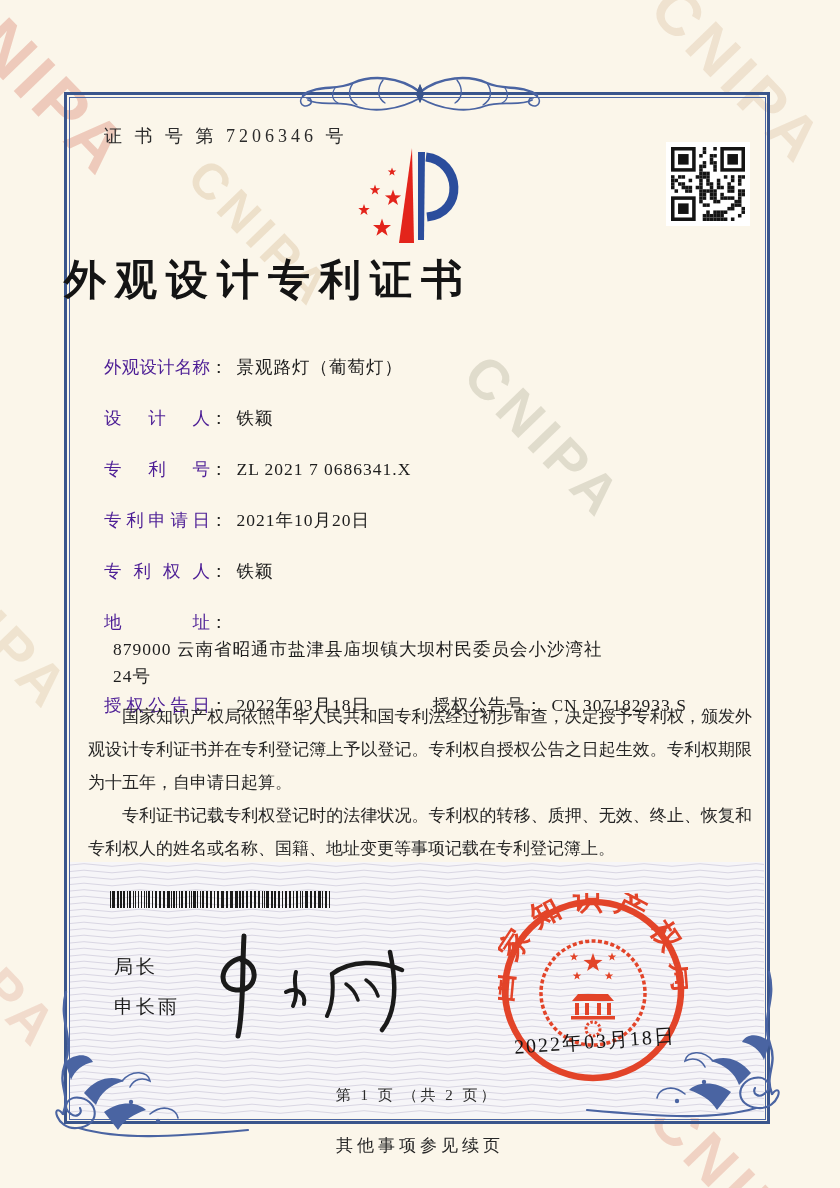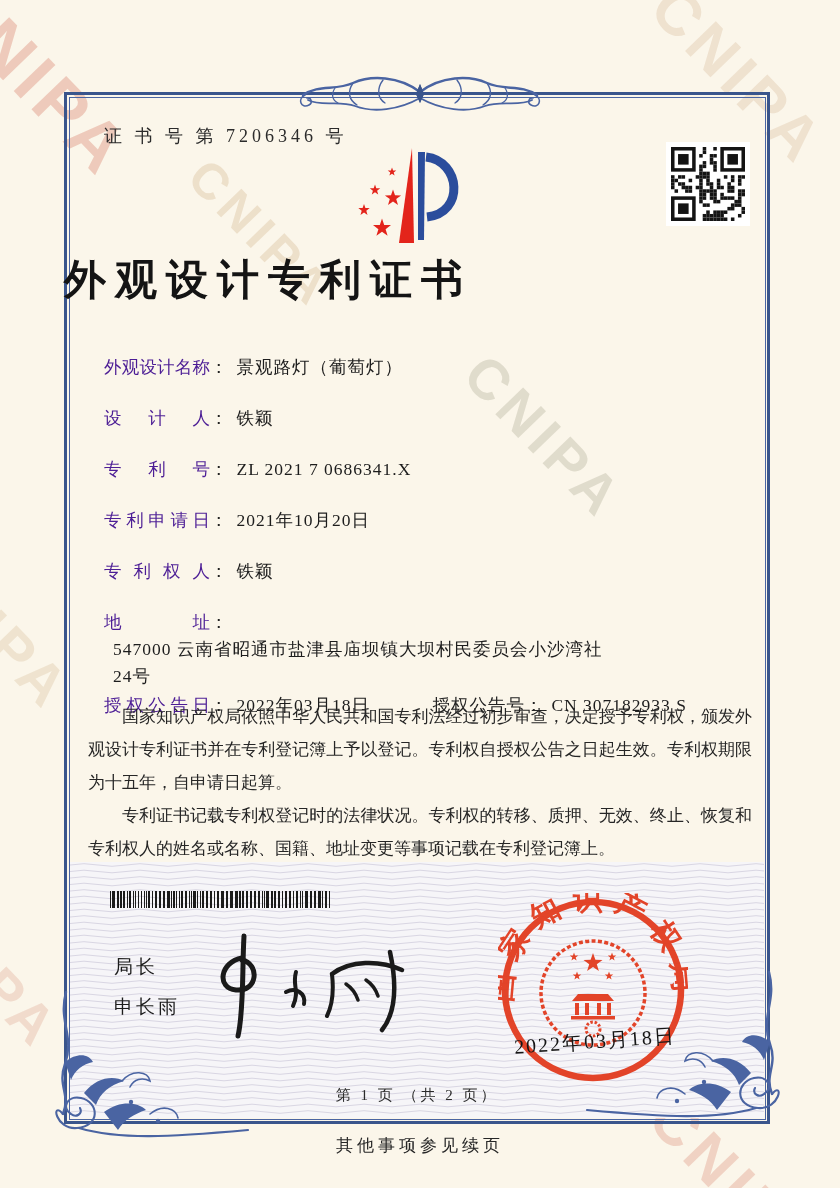--- a/index.html
+++ b/index.html
@@ -350,21 +350,21 @@
   <div class="frow">
     <span class="lbl">专利号</span><span class="colon">：</span><span class="val">ZL 2021 7 0686341.X</span>
   </div>
   <div class="frow">
     <span class="lbl">专利申请日</span><span class="colon">：</span><span class="val">2021年10月20日</span>
   </div>
   <div class="frow">
     <span class="lbl">专利权人</span><span class="colon">：</span><span class="val">铁颖</span>
   </div>
   <div class="frow addr">
-    <span class="lbl">地址</span><span class="colon">：</span><span class="val">547000 云南省昭通市盐津县庙坝镇大坝村民委员会小沙湾社24号</span>
+    <span class="lbl">地址</span><span class="colon">：</span><span class="val">879000 云南省昭通市盐津县庙坝镇大坝村民委员会小沙湾社24号</span>
   </div>
   <div class="frow">
     <span><span class="lbl">授权公告日</span><span class="colon">：</span><span class="val">2022年03月18日</span></span>
     <span class="pair2"><span class="lbl2">授权公告号</span><span class="colon">：</span><span class="val">CN 307182933 S</span></span>
   </div>
 </div>
 
 <div class="abs legal">
   <p>国家知识产权局依照中华人民共和国专利法经过初步审查，决定授予专利权，颁发外观设计专利证书并在专利登记簿上予以登记。专利权自授权公告之日起生效。专利权期限为十五年，自申请日起算。</p>
   <p>专利证书记载专利权登记时的法律状况。专利权的转移、质押、无效、终止、恢复和专利权人的姓名或名称、国籍、地址变更等事项记载在专利登记簿上。</p>

